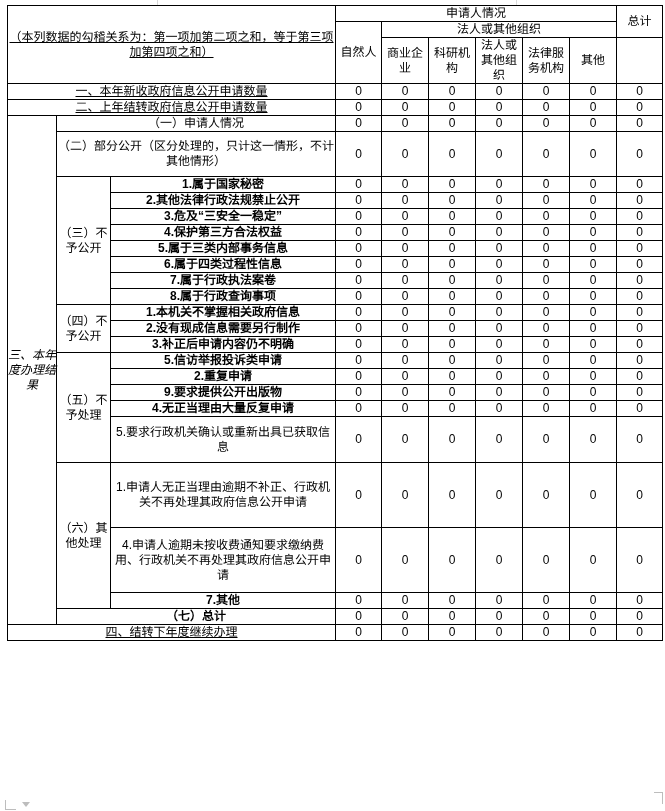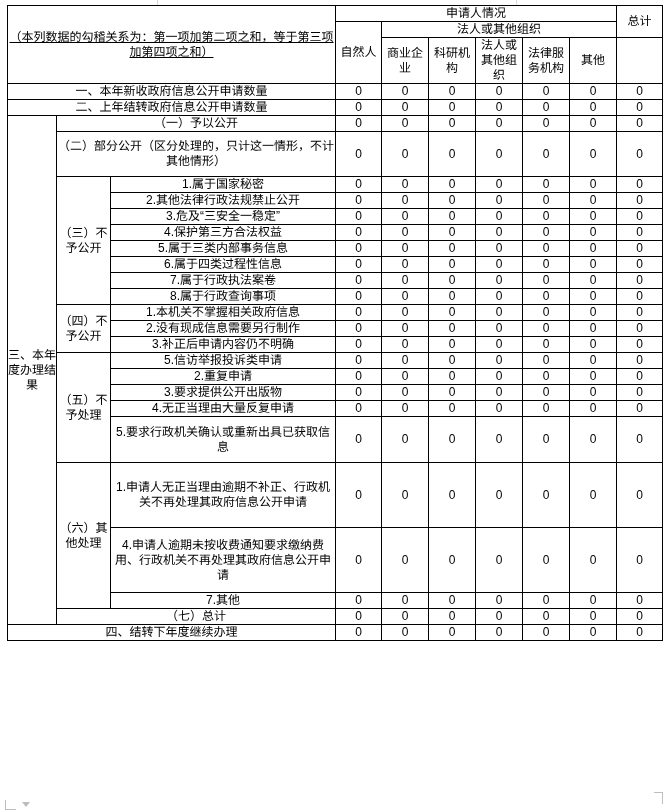--- a/index.html
+++ b/index.html
@@ -105,35 +105,38 @@
     line-height: 22px;
     padding: 4px 6px;
     text-decoration: underline;
   }
 
   
   td.toplevel {
     font-size: 12.5px;
     line-height: 16px;
     padding: 3px 2px;
+    text-decoration: underline;
   }
   td.grp {
     font-size: 12.5px;
     line-height: 16px;
     padding: 2px 1px;
   }
   td.vgrp {
     font-size: 12.5px;
     line-height: 16px;
     padding: 2px 1px;
+    font-style: italic;
   }
   td.item {
     font-size: 12px;
     line-height: 16px;
     padding: 2px 4px;
+    font-weight: bold;
   }
   td.item-wrap {
     font-size: 12px;
     line-height: 16px;
     padding: 3px 6px;
   }
 
   td.num {
     font-size: 12px;
     width: 46px;
@@ -202,21 +205,21 @@
         <td class="num">0</td>
         <td class="num">0</td>
         <td class="num">0</td>
         <td class="num">0</td>
         <td class="num">0</td>
         <td class="num">0</td>
       </tr>
 
       <tr>
         <td class="vgrp" rowspan="22">三、本年度办理结果</td>
-        <td class="item-wrap" colspan="2">（一）予以公开</td>
+        <td class="item-wrap" colspan="2">（一）申请人情况</td>
         <td class="num">0</td>
         <td class="num">0</td>
         <td class="num">0</td>
         <td class="num">0</td>
         <td class="num">0</td>
         <td class="num">0</td>
         <td class="num">0</td>
       </tr>
 
       <tr>
@@ -359,21 +362,21 @@
         <td class="item">2.重复申请</td>
         <td class="num">0</td>
         <td class="num">0</td>
         <td class="num">0</td>
         <td class="num">0</td>
         <td class="num">0</td>
         <td class="num">0</td>
         <td class="num">0</td>
       </tr>
       <tr>
-        <td class="item">3.要求提供公开出版物</td>
+        <td class="item">9.要求提供公开出版物</td>
         <td class="num">0</td>
         <td class="num">0</td>
         <td class="num">0</td>
         <td class="num">0</td>
         <td class="num">0</td>
         <td class="num">0</td>
         <td class="num">0</td>
       </tr>
       <tr>
         <td class="item">4.无正当理由大量反复申请</td>

